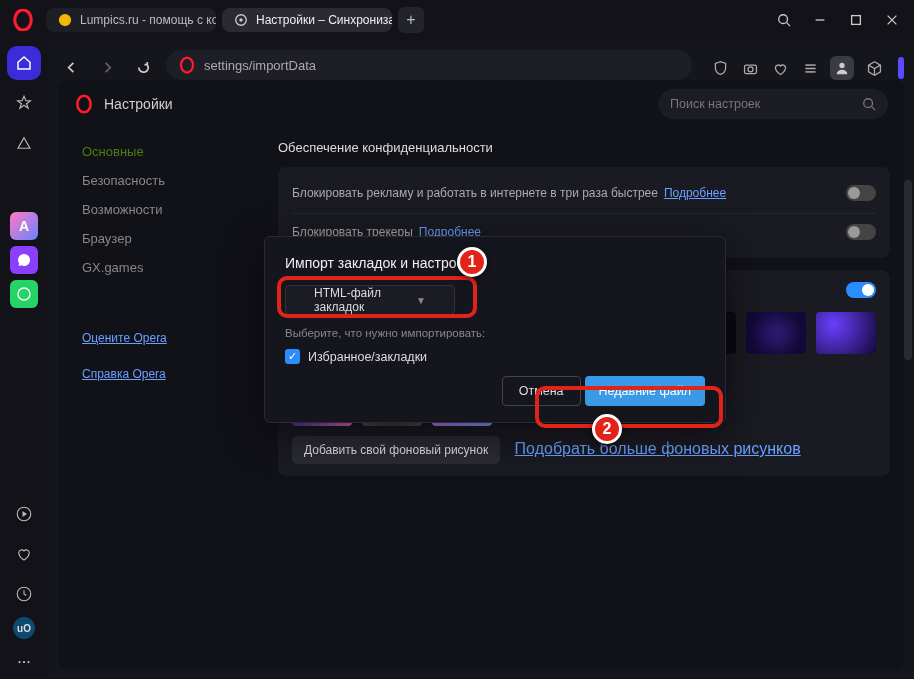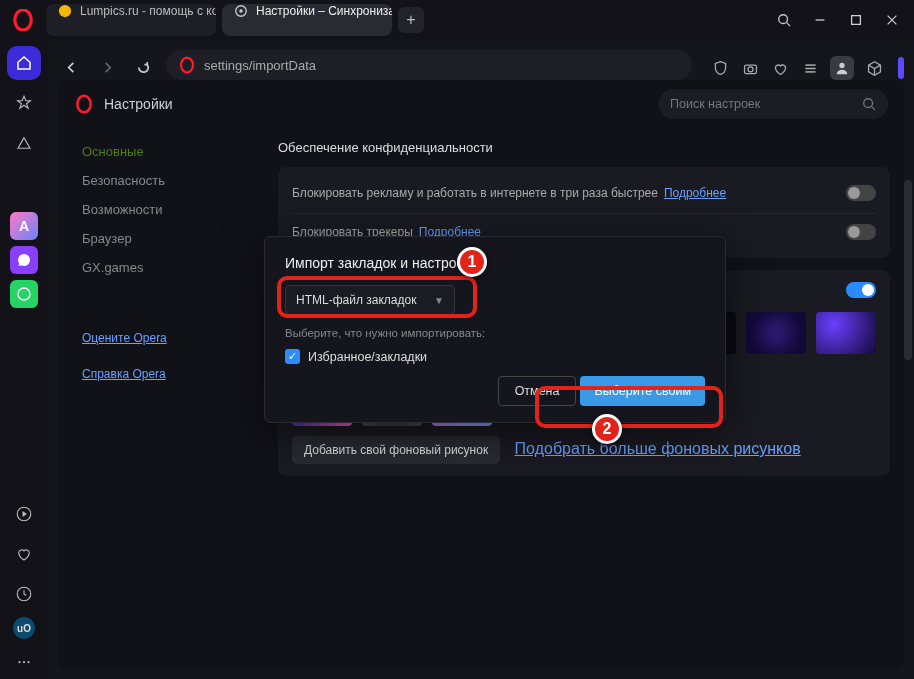--- a/index.html
+++ b/index.html
@@ -2,21 +2,21 @@
 <html><head>
 <meta charset="utf-8">
 <style>
 * { margin: 0; padding: 0; box-sizing: border-box; font-family: -apple-system, "Segoe UI", Arial, sans-serif; }
 body { width: 914px; height: 679px; background: #0e0e11; color: #ddd; overflow: hidden; position: relative; }
 
 
 .titlebar { height: 40px; background: #121218; display: flex; align-items: center; padding: 0 6px; gap: 6px; }
 .opera-o { width: 26px; height: 26px; border-radius: 50%; display: flex; align-items: center; justify-content: center; margin: 0 4px; }
 .opera-o svg { width: 22px; height: 22px; }
-.tab { height: 32px; border-radius: 8px; display: flex; align-items: flex-start; padding: 0 12px; gap: 8px; font-size: 12px; color: #bbb; max-width: 170px; overflow: hidden; white-space: nowrap; }
+.tab { height: 24px; border-radius: 8px; display: flex; align-items: center; padding: 0 12px; gap: 8px; font-size: 12px; color: #bbb; max-width: 170px; overflow: hidden; white-space: nowrap; }
 .tab.inactive { background: #1e1e26; }
 .tab.active { background: #2a2a33; color: #eee; }
 .tab-favicon { width: 14px; height: 14px; flex-shrink: 0; }
 .newtab { width: 26px; height: 26px; border-radius: 6px; background: #23232b; display: flex; align-items: center; justify-content: center; color: #bbb; font-size: 16px; }
 .win-controls { margin-left: auto; display: flex; gap: 4px; align-items: center; }
 .win-btn { width: 32px; height: 30px; display: flex; align-items: center; justify-content: center; color: #ccc; }
 .win-btn svg { width: 14px; height: 14px; }
 
 
 .main-row { display: flex; height: calc(100% - 40px); }
@@ -89,21 +89,21 @@
 .wp6 { background: radial-gradient(circle at 30% 30%, #6a3fff, #120938); }
 .add-btn { background: #2a2a33; border-radius: 5px; padding: 7px 12px; font-size: 12px; color: #ddd; display: inline-block; }
 .more-link { color: #6aa0ff; text-decoration: underline; font-size: 16px; margin-left: 10px; }
 
 
 .vscroll { position: absolute; right: 2px; top: 100px; width: 8px; height: 180px; background: #2a2a33; border-radius: 4px; }
 
 
 .dialog { position: absolute; left: 216px; top: 196px; width: 462px; background: #15151d; border: 1px solid #2a2a33; border-radius: 6px; padding: 18px 20px 16px 20px; z-index: 50; box-shadow: 0 10px 40px rgba(0,0,0,.6); }
 .dialog h3 { font-size: 14px; color: #eee; font-weight: 500; margin-bottom: 14px; }
-.dropdown { width: 170px; height: 30px; background: #1b1b24; border: 1px solid #333; border-radius: 4px; display: flex; align-items: center; padding: 0 10px; font-size: 12px; color: #ddd; position: relative; }
+.dropdown { width: 170px; height: 30px; background: #1b1b24; border: 1px solid #333; border-radius: 4px; display: flex; align-items: center; padding: 0 28px; font-size: 12px; color: #ddd; position: relative; }
 .dropdown .chev { margin-left: auto; color: #888; font-size: 10px; }
 .hint { font-size: 11.5px; color: #888; margin: 12px 0 10px; }
 .chk-row { display: flex; align-items: center; gap: 8px; font-size: 12.5px; color: #ddd; }
 .chk { width: 15px; height: 15px; background: #2b8cff; border-radius: 3px; display: flex; align-items: center; justify-content: center; color: #fff; font-size: 11px; }
 .dialog-actions { display: flex; justify-content: flex-end; gap: 4px; margin-top: 12px; align-items: center; }
 .btn-cancel { height: 30px; padding: 0 16px; border: 1px solid #444; border-radius: 4px; background: transparent; color: #ddd; font-size: 12.5px; display: flex; align-items: center; }
 .btn-primary { height: 30px; padding: 0 14px; border-radius: 4px; background: #3a9ae8; color: #fff; font-size: 12.5px; display: flex; align-items: center; font-weight: 500; }
 
 
 .callout { position: absolute; border: 4px solid #e2231a; border-radius: 10px; z-index: 60; pointer-events: none; }
@@ -363,21 +363,21 @@
         <span>HTML-файл закладок</span>
         <span class="chev">▼</span>
       </div>
       <div class="hint">Выберите, что нужно импортировать:</div>
       <div class="chk-row">
         <div class="chk">✓</div>
         <span>Избранное/закладки</span>
       </div>
       <div class="dialog-actions">
         <div class="btn-cancel">Отмена</div>
-        <div class="btn-primary">Выберите своим</div>
+        <div class="btn-primary">Недавние файл</div>
       </div>
     </div>
 
     <div class="callout c1"></div>
     <div class="callout c2"></div>
     <div class="badge b1">1</div>
     <div class="badge b2">2</div>
   </div>
 </div>
 

